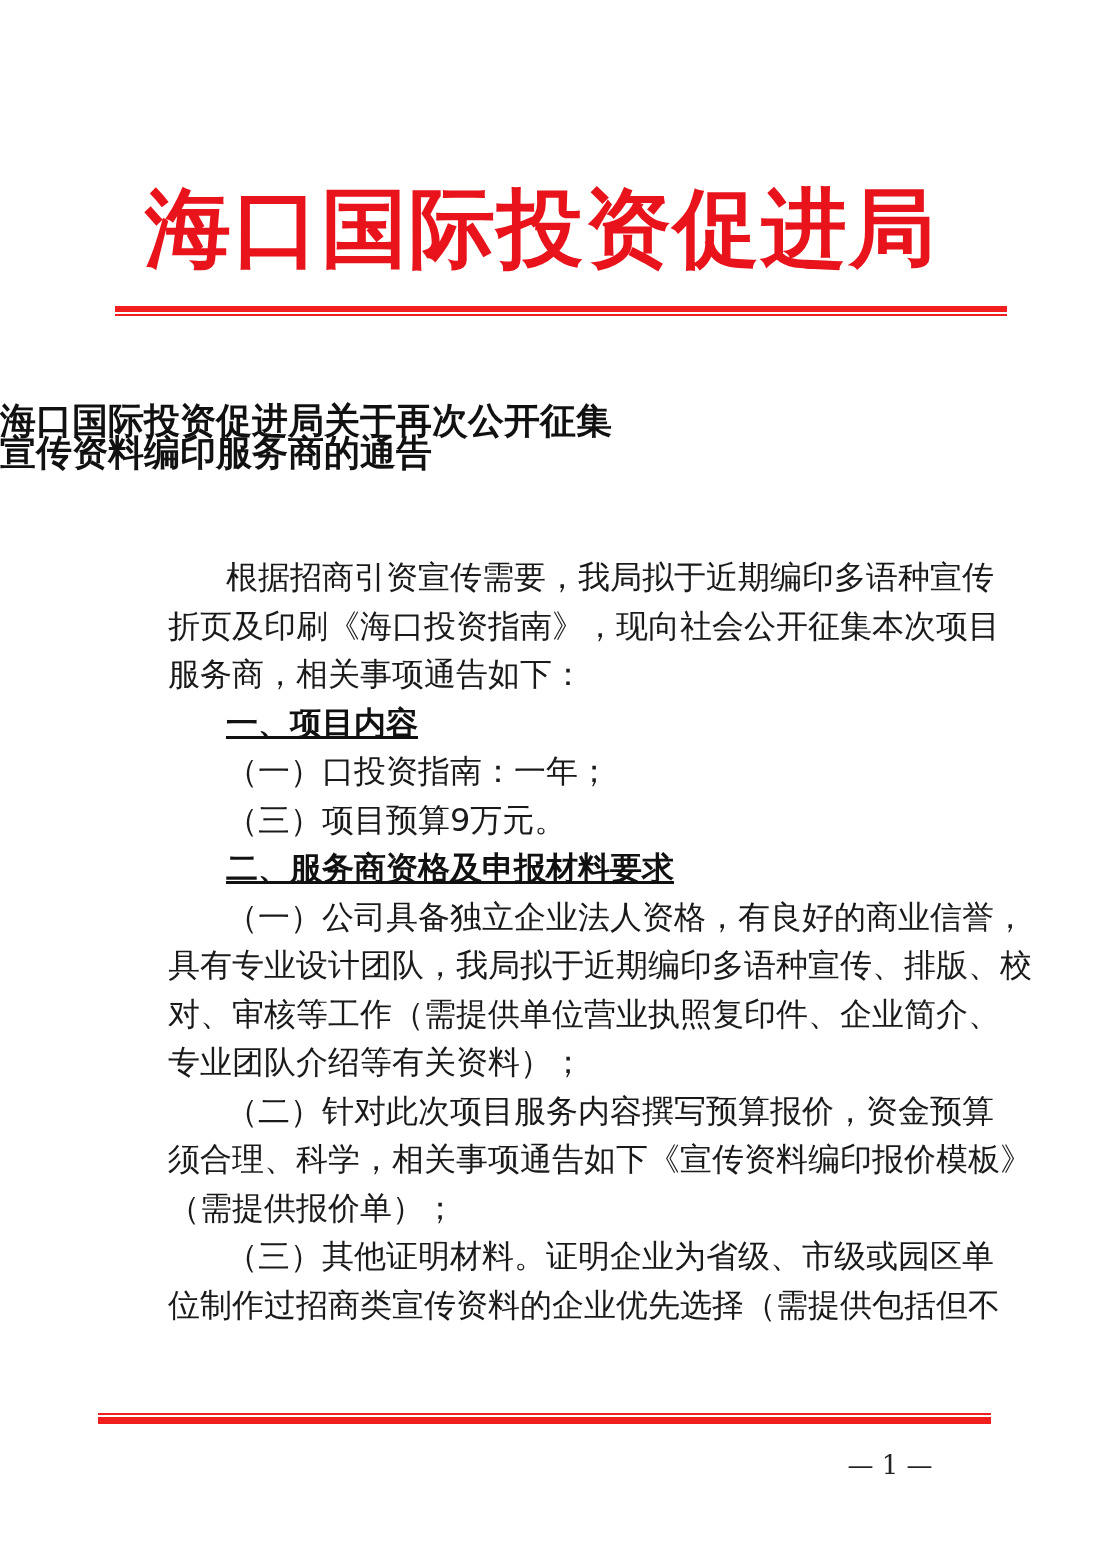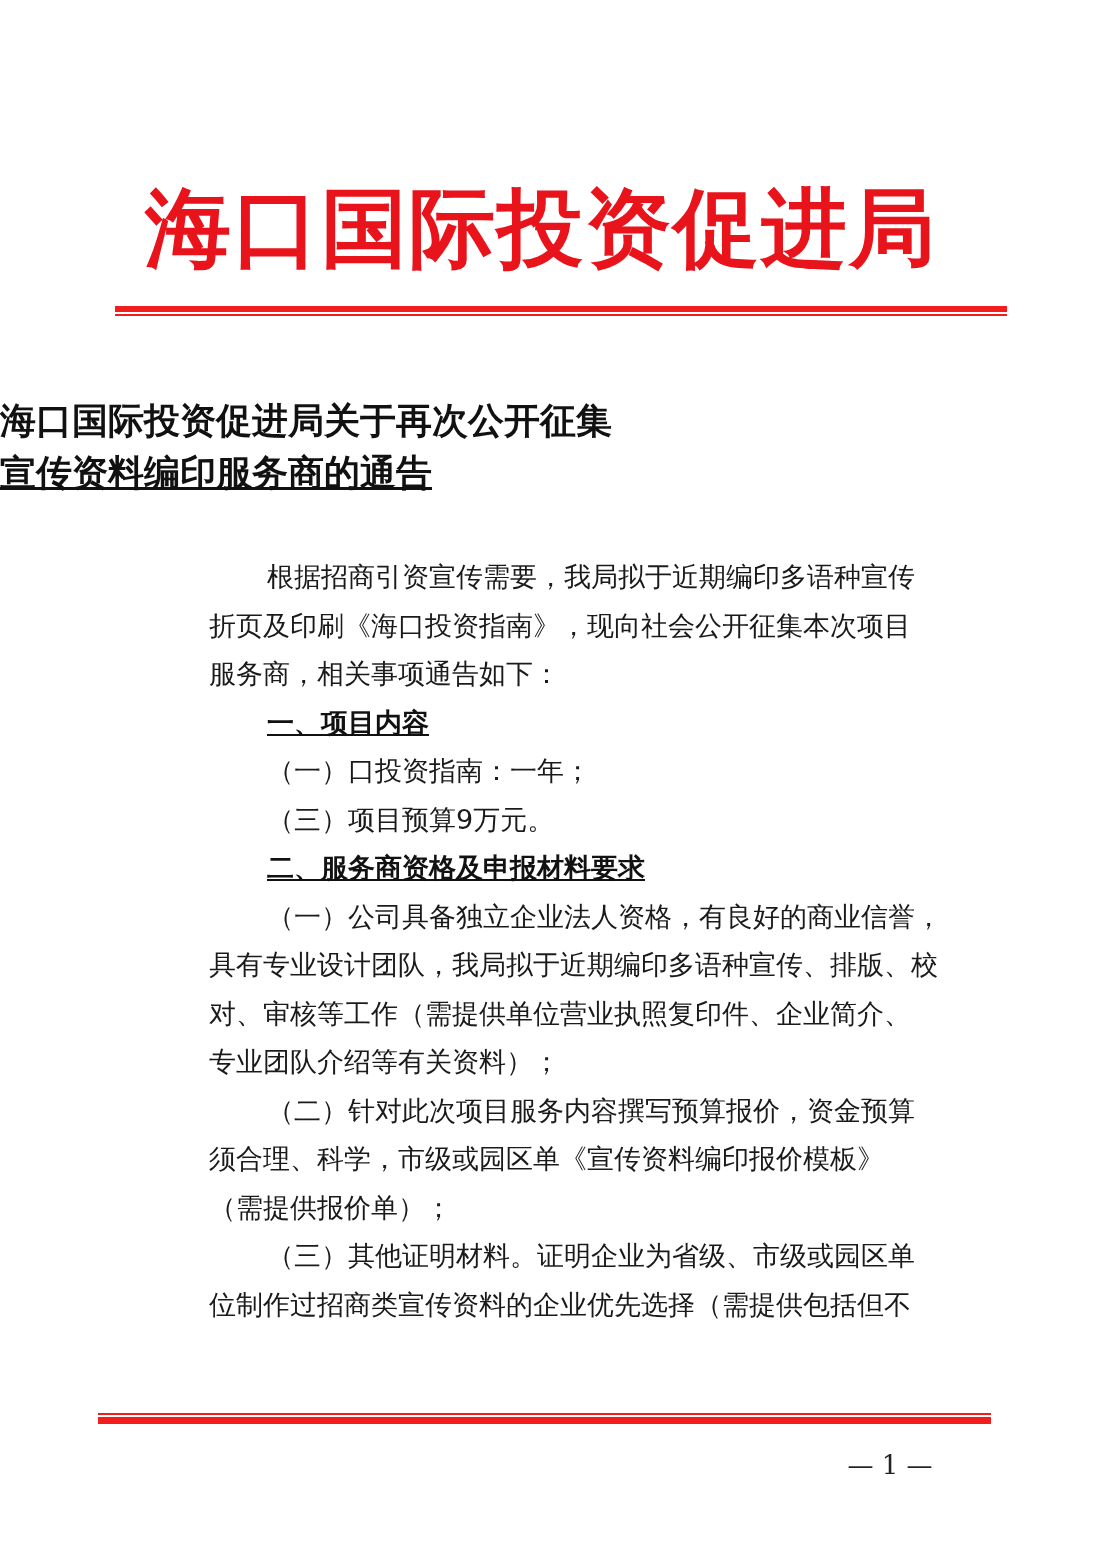--- a/index.html
+++ b/index.html
@@ -49,31 +49,30 @@
       left: 0;
       width: 1102px;
       text-align: left;
       font-family: "DejaVu Serif", "Liberation Serif", serif;
       font-weight: bold;
       font-size: 36px;
       line-height: 52px;
       color: #111;
     }
     .doc-title.l1 { top: 394px; }
-    .doc-title.l2 { top: 446px; text-decoration: underline; }
+    .doc-title.l2 { top: 426px; }
     .body-text {
       position: absolute;
       left: 168px;
       width: 768px;
       font-family: "DejaVu Sans", "Liberation Sans", sans-serif;
-      font-size: 27px;
+      font-size: 32px;
       line-height: 48.5px;
       color: #1a1a1a;
       top: 553px;
-      margin-left: 41px;
     }
     .p {
       margin: 0;
       padding: 0;
       text-align: justify;
       text-align-last: left;
     }
     .p.heading {
       font-weight: bold;
       text-indent: 58px;
@@ -138,21 +137,21 @@
   <p class="p heading">二、服务商资格及申报材料要求</p>
 
   <p class="p">
     <span class="line" style="padding-left:58px">（一）公司具备独立企业法人资格，有良好的商业信誉，</span>
     <span class="line">具有专业设计团队，我局拟于近期编印多语种宣传、排版、校</span>
     <span class="line">对、审核等工作（需提供单位营业执照复印件、企业简介、</span>
     <span class="line">专业团队介绍等有关资料）；</span>
   </p>
   <p class="p">
     <span class="line" style="padding-left:58px">（二）针对此次项目服务内容撰写预算报价，资金预算</span>
-    <span class="line">须合理、科学，市级或园区单《宣传资料编印报价模板》</span>
+    <span class="line">须合理、科学，相关事项通告如下《宣传资料编印报价模板》</span>
     <span class="line">（需提供报价单）；</span>
   </p>
   <p class="p">
     <span class="line" style="padding-left:58px">（三）其他证明材料。证明企业为省级、市级或园区单</span>
     <span class="line">位制作过招商类宣传资料的企业优先选择（需提供包括但不</span>
   </p>
 </div>
 
 <div class="rule-bot-thin"></div>
 <div class="rule-bot-thick"></div>

